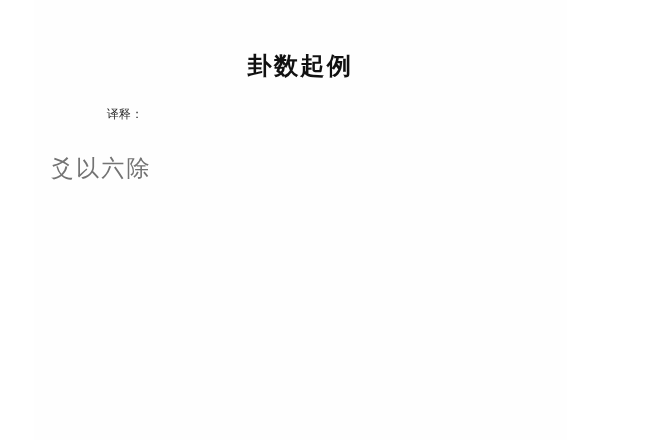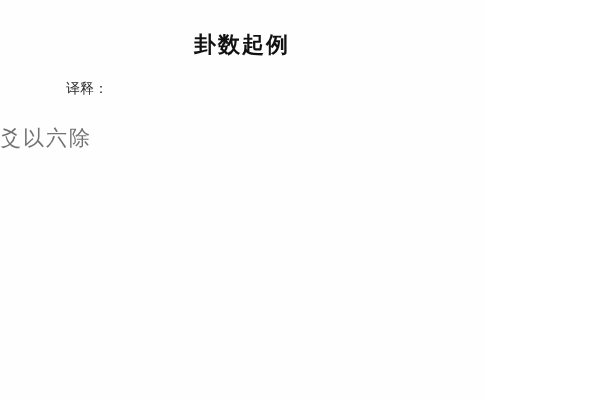--- a/index.html
+++ b/index.html
@@ -11,23 +11,24 @@
     height: 400px;
     background: #ffffff;
     font-family: "Liberation Serif", "DejaVu Serif", serif;
     color: #1a1a1a;
     overflow: hidden;
   }
   .page {
     width: 484px;
     height: 400px;
     box-sizing: border-box;
-    padding: 0;
+    padding: 15px;
     position: relative;
     background: #fefefe;
+    margin-left: 31px;
   }
   .title {
     text-align: center;
     font-size: 22px;
     font-weight: bold;
     letter-spacing: 2px;
     margin: 0;
     padding-top: 30px;
     color: #111111;
   }
@@ -53,21 +54,21 @@
     margin: 0;
     text-indent: 2em;
   }
   .para-first {
     margin-top: 26px;
   }
   .label-line {
     margin: 0;
     margin-top: 16px;
     text-indent: 0;
-    font-size: 14px;
+    font-size: 11px;
     line-height: 26px;
     color: #2b2b2b;
   }
   .para-gap {
     margin-top: 12px;
   }
 </style>
 </head>
 <body>
 

